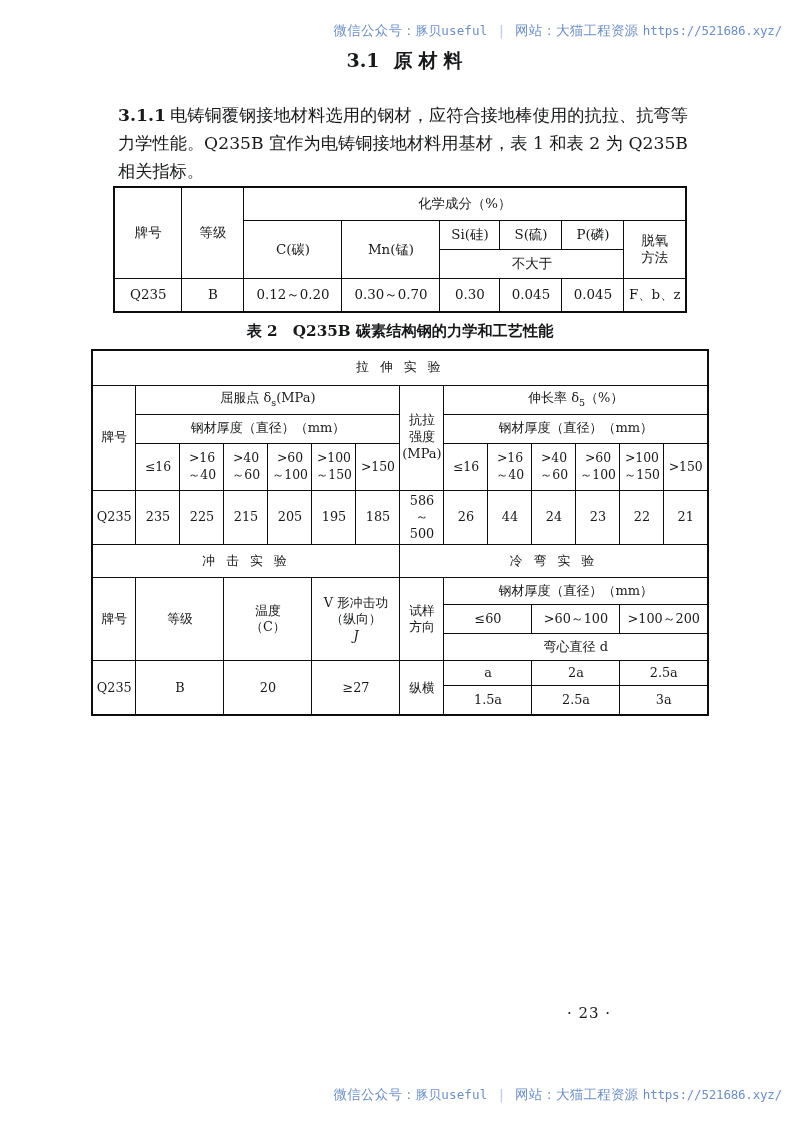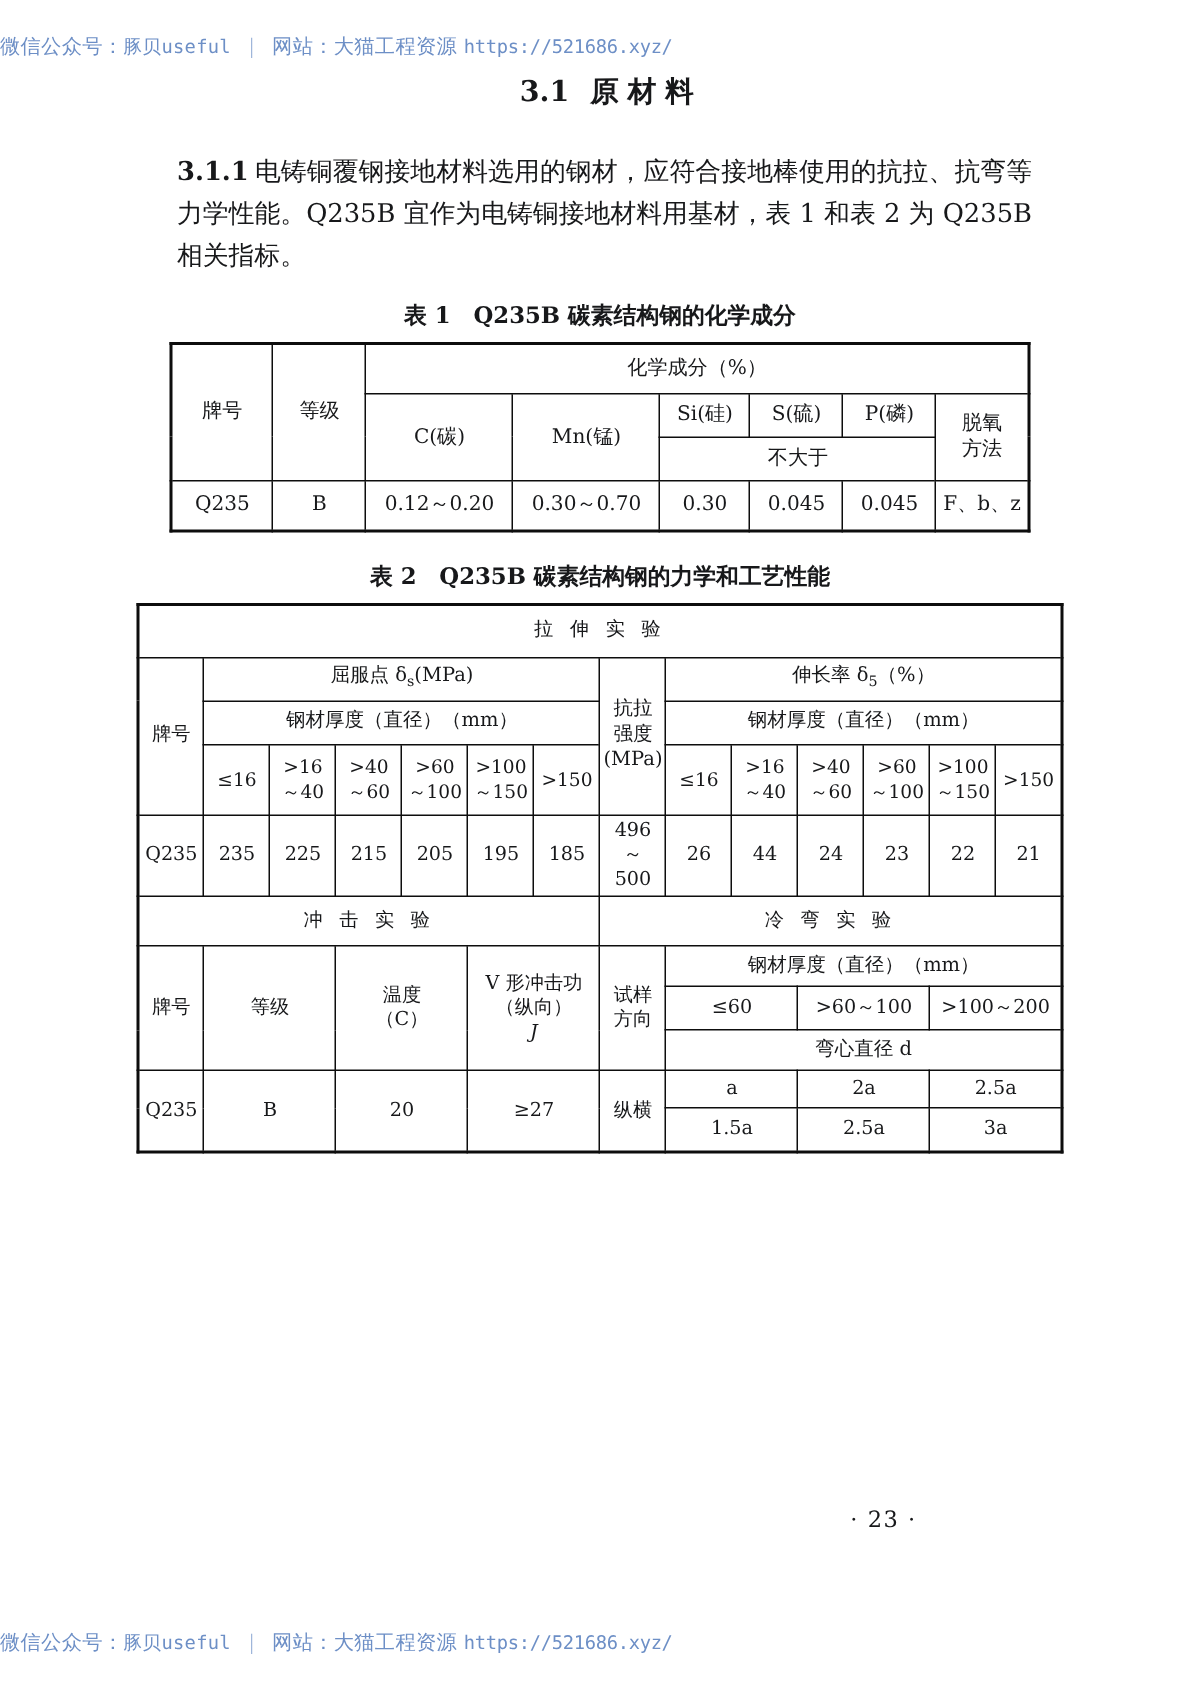--- a/index.html
+++ b/index.html
@@ -12,23 +12,23 @@
     height: 1131px;
     position: relative;
     font-family: "DejaVu Serif", "Liberation Serif", serif;
     color: #17181a;
     overflow: hidden;
   }
 
   
   .watermark {
     position: absolute;
-    left: 0;
+    left: 13px;
     width: 769px;
-    text-align: left;
+    text-align: right;
     color: #6d8fc6;
     font-size: 13.5px;
     letter-spacing: 0.2px;
     white-space: nowrap;
   }
   .watermark .sep {
     color: #9fb6da;
     padding: 0 7px;
   }
   .watermark .url {
@@ -92,21 +92,21 @@
     padding-right: 4px;
   }
 
   .table-caption {
     text-align: center;
     font-size: 15.2px;
     font-weight: bold;
     margin: 0;
     padding: 14px 0 7px 0;
   }
-  #caption-table2 { padding-top: 19px; }
+  #caption-table2 { padding-top: 8px; }
 
   
   table.doc-table {
     border-collapse: collapse;
     margin: 0 auto;
     table-layout: fixed;
     background: #fff;
   }
   table.doc-table td {
     border: 1px solid #0d0d0d;
@@ -159,21 +159,20 @@
 
 
   <h2 class="section-title">
     <span class="num">3.1</span><span>原材料</span>
   </h2>
 
   <p class="clause">
     <span class="clause-no">3.1.1</span><span>电铸铜覆钢接地材料选用的钢材，应符合接地棒使用的抗拉、抗弯等力学性能。Q235B 宜作为电铸铜接地材料用基材，表 1 和表 2 为 Q235B 相关指标。</span>
   </p>
 
-  <div class="table-caption" id="caption-table1">表 1　Q235B 碳素结构钢的化学成分</div>
 
   <table class="doc-table outer-thick" id="table-1">
     <colgroup>
       <col style="width:68px">
         <col style="width:62px">
         <col style="width:98px">
         <col style="width:98px">
       <col style="width:60px">
         <col style="width:62px">
         <col style="width:62px">
@@ -304,21 +303,21 @@
 
       <tr>
         <td style="height:48px">Q235</td>
         <td>235</td>
         <td>225</td>
         <td>215</td>
         <td>205</td>
         <td>195</td>
         <td>185</td>
         <td>
-          <span class="stack">496</span>
+          <span class="stack">586</span>
           <span class="stack">～</span>
           <span class="stack">500</span>
         </td>
         <td>26</td>
         <td>44</td>
         <td>24</td>
         <td>23</td>
         <td>22</td>
         <td>21</td>
       </tr>

